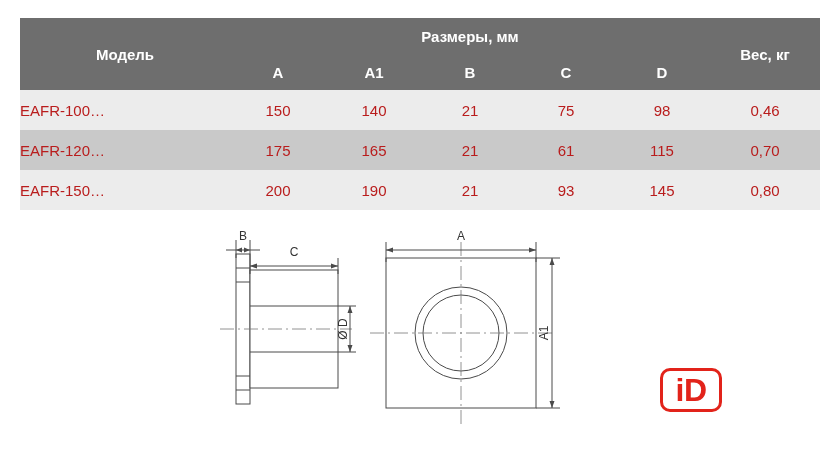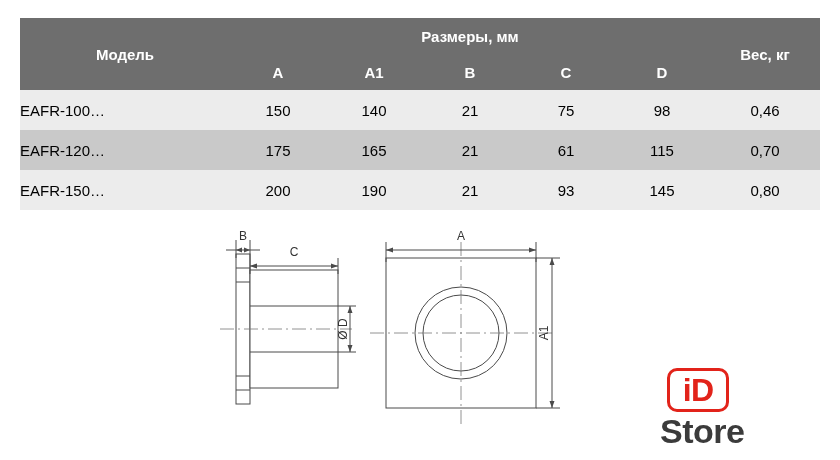--- a/index.html
+++ b/index.html
@@ -54,21 +54,21 @@
     font-size: 15px;
   }
   .head-weight {
     height: 72px;
     font-size: 15px;
   }
   .row-cell {
     height: 40px;
     text-align: center;
     font-size: 15px;
-    color: #000000;
+    color: #b91c1c;
     vertical-align: middle;
   }
   .row-model {
     text-align: left;
     padding-left: 48px;
   }
   .row-light { background: #ececec; }
   .row-dark  { background: #c9c9c9; border-radius: 11px; }
 
   
@@ -233,16 +233,15 @@
         <line x1="352" y1="30" x2="352" y2="180"></line>
         <polygon points="352,30 349.5,37 354.5,37" fill="#4a4a4a" stroke="none"></polygon>
         <polygon points="352,180 349.5,173 354.5,173" fill="#4a4a4a" stroke="none"></polygon>
       </g>
       <text x="348" y="105" font-size="12" fill="#333333" text-anchor="middle" font-family="Liberation Sans, sans-serif" stroke="none" transform="rotate(-90 348 105)">A1</text>
     </g>
   </svg>
 
   <div class="logo">
     <span class="id-badge">iD</span>
-    <span class="store">Store</span>
   </div>
 
 </div>
 
 </body></html>

